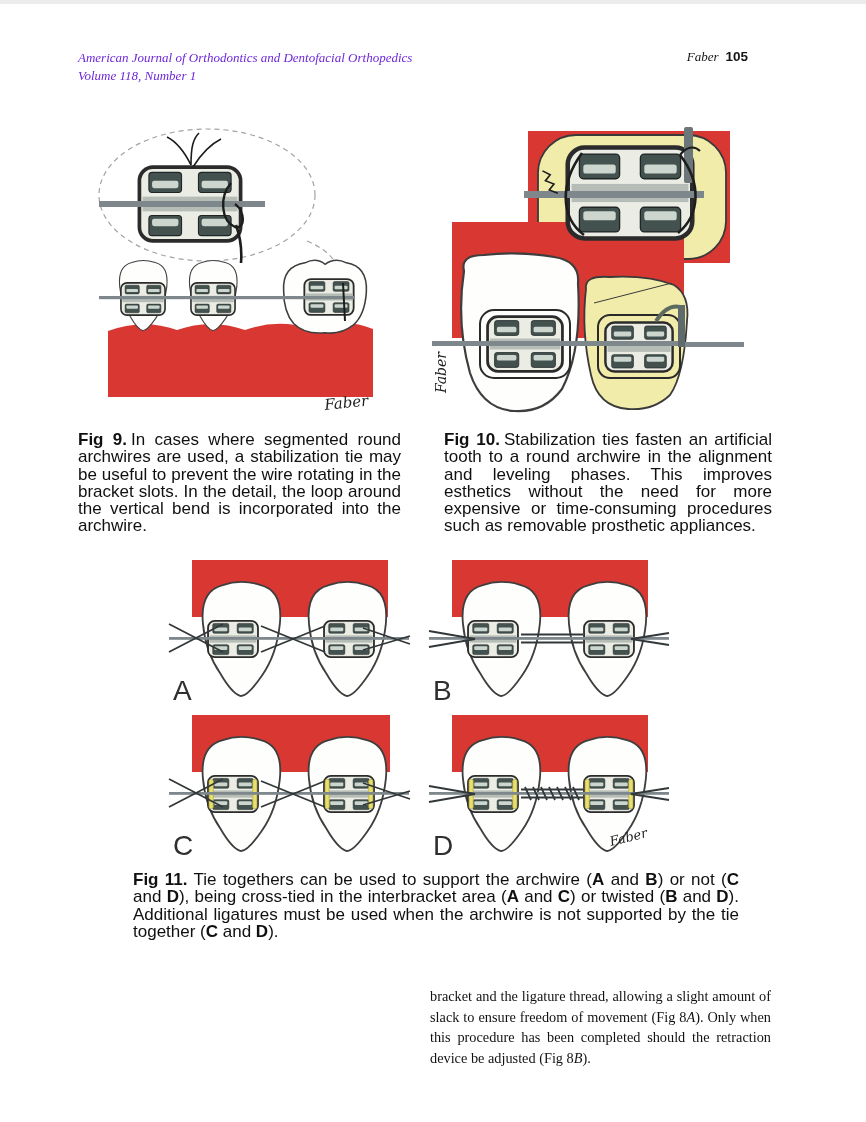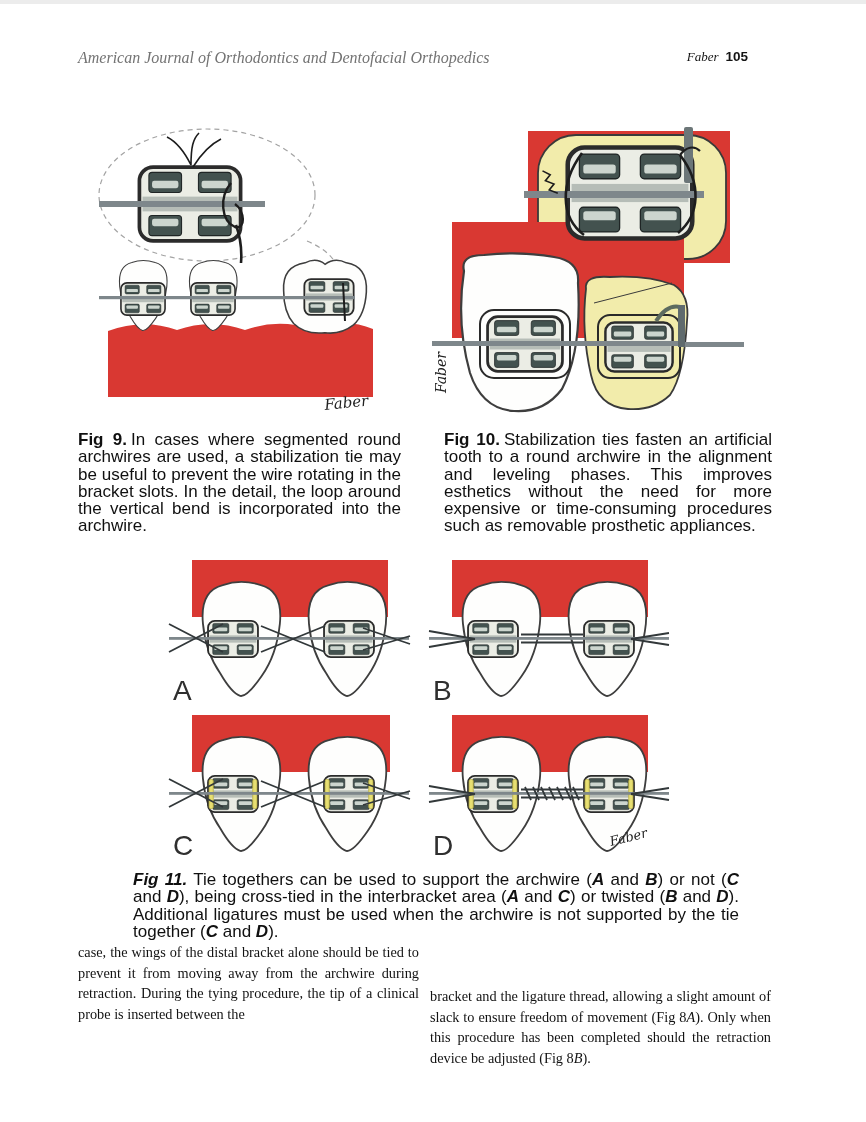--- a/index.html
+++ b/index.html
@@ -3,41 +3,41 @@
 <meta charset="utf-8">
 <style>
   html,body{margin:0;padding:0;background:#ffffff;}
   .page{
     position:relative;width:866px;height:1122px;margin:0 auto;background:#fff;
     font-family:"Liberation Serif",serif;color:#141414;overflow:hidden;
   }
   .scan-top{position:absolute;top:0;left:0;right:0;height:4px;background:#ececec;}
 
   
-  .header-left{position:absolute;left:78px;top:49px;font-style:italic;font-size:16px;line-height:18px;color:#737373;}
+  .header-left{position:absolute;left:78px;top:49px;font-style:italic;font-size:13px;line-height:18px;color:#6d28d9;}
   .header-right{position:absolute;top:49px;right:118px;font-size:13px;white-space:nowrap;}
   .author{font-style:italic;font-family:"Liberation Serif",serif;}
   .pageno{font-style:normal;font-weight:bold;font-family:"Liberation Sans",sans-serif;font-size:13.5px;margin-left:7px;}
 
   
   .fig{position:absolute;}
   #fig9{left:95px;top:125px;}
   #fig10{left:432px;top:125px;}
   #fig11{left:163px;top:548px;}
 
   
   .cap{
     position:absolute;margin:0;font-family:"Liberation Sans",sans-serif;
     font-size:17px;line-height:17.3px;text-align:justify;color:#101010;
   }
   .cap b{margin-right:4px;}
   #cap9{left:78px;top:431px;width:323px;}
   #cap10{left:444px;top:431px;width:328px;}
   #cap11{left:133px;top:871px;width:606px;}
-  #cap11 b{margin:0;font-style:italic;}
+  #cap11 b{margin:0;}
 
   
   .bodycol{
     position:absolute;top:942px;width:341px;margin:0;
     font-family:"Liberation Serif",serif;font-size:14.3px;line-height:20.6px;
     text-align:justify;color:#121212;
   }
   #bodyL{left:78px;}
   #bodyR{left:430px;margin-top:44px;}
 
@@ -93,20 +93,21 @@
         <path class="tooth" d="M14,58 Q10,18 38,11 Q60,3 84,11 Q111,18 107,58 Q103,96 85,121 Q67,147 59,145 Q49,142 35,118 Q17,92 14,58 Z"></path>
       </symbol>
       <symbol id="molar" viewBox="0 0 140 115">
         <path class="tooth" d="M12,50 Q10,16 42,11 Q58,3 70,13 Q84,3 100,11 Q130,16 128,52 Q126,84 110,98 Q92,112 70,109 Q42,112 26,96 Q12,80 12,50 Z"></path>
       </symbol>
     </defs>
   </svg>
 
   <div class="header-left">
     <div>American Journal of Orthodontics and Dentofacial Orthopedics</div>
+    <div>Volume 118, Number 1</div>
   </div>
   <div class="header-right">
     <span class="author">Faber</span><span class="pageno">105</span>
   </div>
 
   <svg id="fig9" class="fig" width="298" height="293" viewBox="0 0 298 293">
 
     <ellipse cx="112" cy="70" rx="108" ry="66" class="dashed"></ellipse>
     <path d="M212,116 Q250,132 242,160" class="dashed" fill="none"></path>
 
@@ -215,15 +216,14 @@
       <rect x="266" y="244" width="240" height="2.8" class="wire"></rect>
       <path class="tie" d="M358,241.5 L420,241.5 M358,249.5 L420,249.5 M266,238 L312,246 M266,254 L312,246 M468,246 L506,240 M468,246 L506,252"></path>
       <path class="tie" stroke-width="1.4" d="M362,239 L368,252 M370,239 L376,252 M378,239 L384,252 M386,239 L392,252 M394,239 L400,252 M402,239 L408,252 M410,239 L416,252"></path>
       <text x="270" y="307" class="panel-label">D</text>
       <text x="448" y="298" class="sig" style="font-size:13px" transform="rotate(-14 448 298)">Faber</text>
     </g>
   </svg>
 
   <p class="cap" id="cap11"><b>Fig 11.</b><span> Tie togethers can be used to support the archwire (</span><b>A</b><span> and </span><b>B</b><span>) or not (</span><b>C</b><span> and </span><b>D</b><span>), being cross-tied in the interbracket area (</span><b>A</b><span> and </span><b>C</b><span>) or twisted (</span><b>B</b><span> and </span><b>D</b><span>). Additional ligatures must be used when the archwire is not supported by the tie together (</span><b>C</b><span> and </span><b>D</b><span>).</span></p>
 
-  <p class="bodycol" id="bodyL">case, the wings of the distal bracket alone should be tied to prevent it from moving away from the archwire during retraction. During the tying procedure, the tip of a clinical probe is inserted between the</p>
   <p class="bodycol" id="bodyR"><span>bracket and the ligature thread, allowing a slight amount of slack to ensure freedom of movement (Fig 8</span><i>A</i><span>). Only when this procedure has been completed should the retraction device be adjusted (Fig 8</span><i>B</i><span>).</span></p>
 </div>
 
 </body></html>

